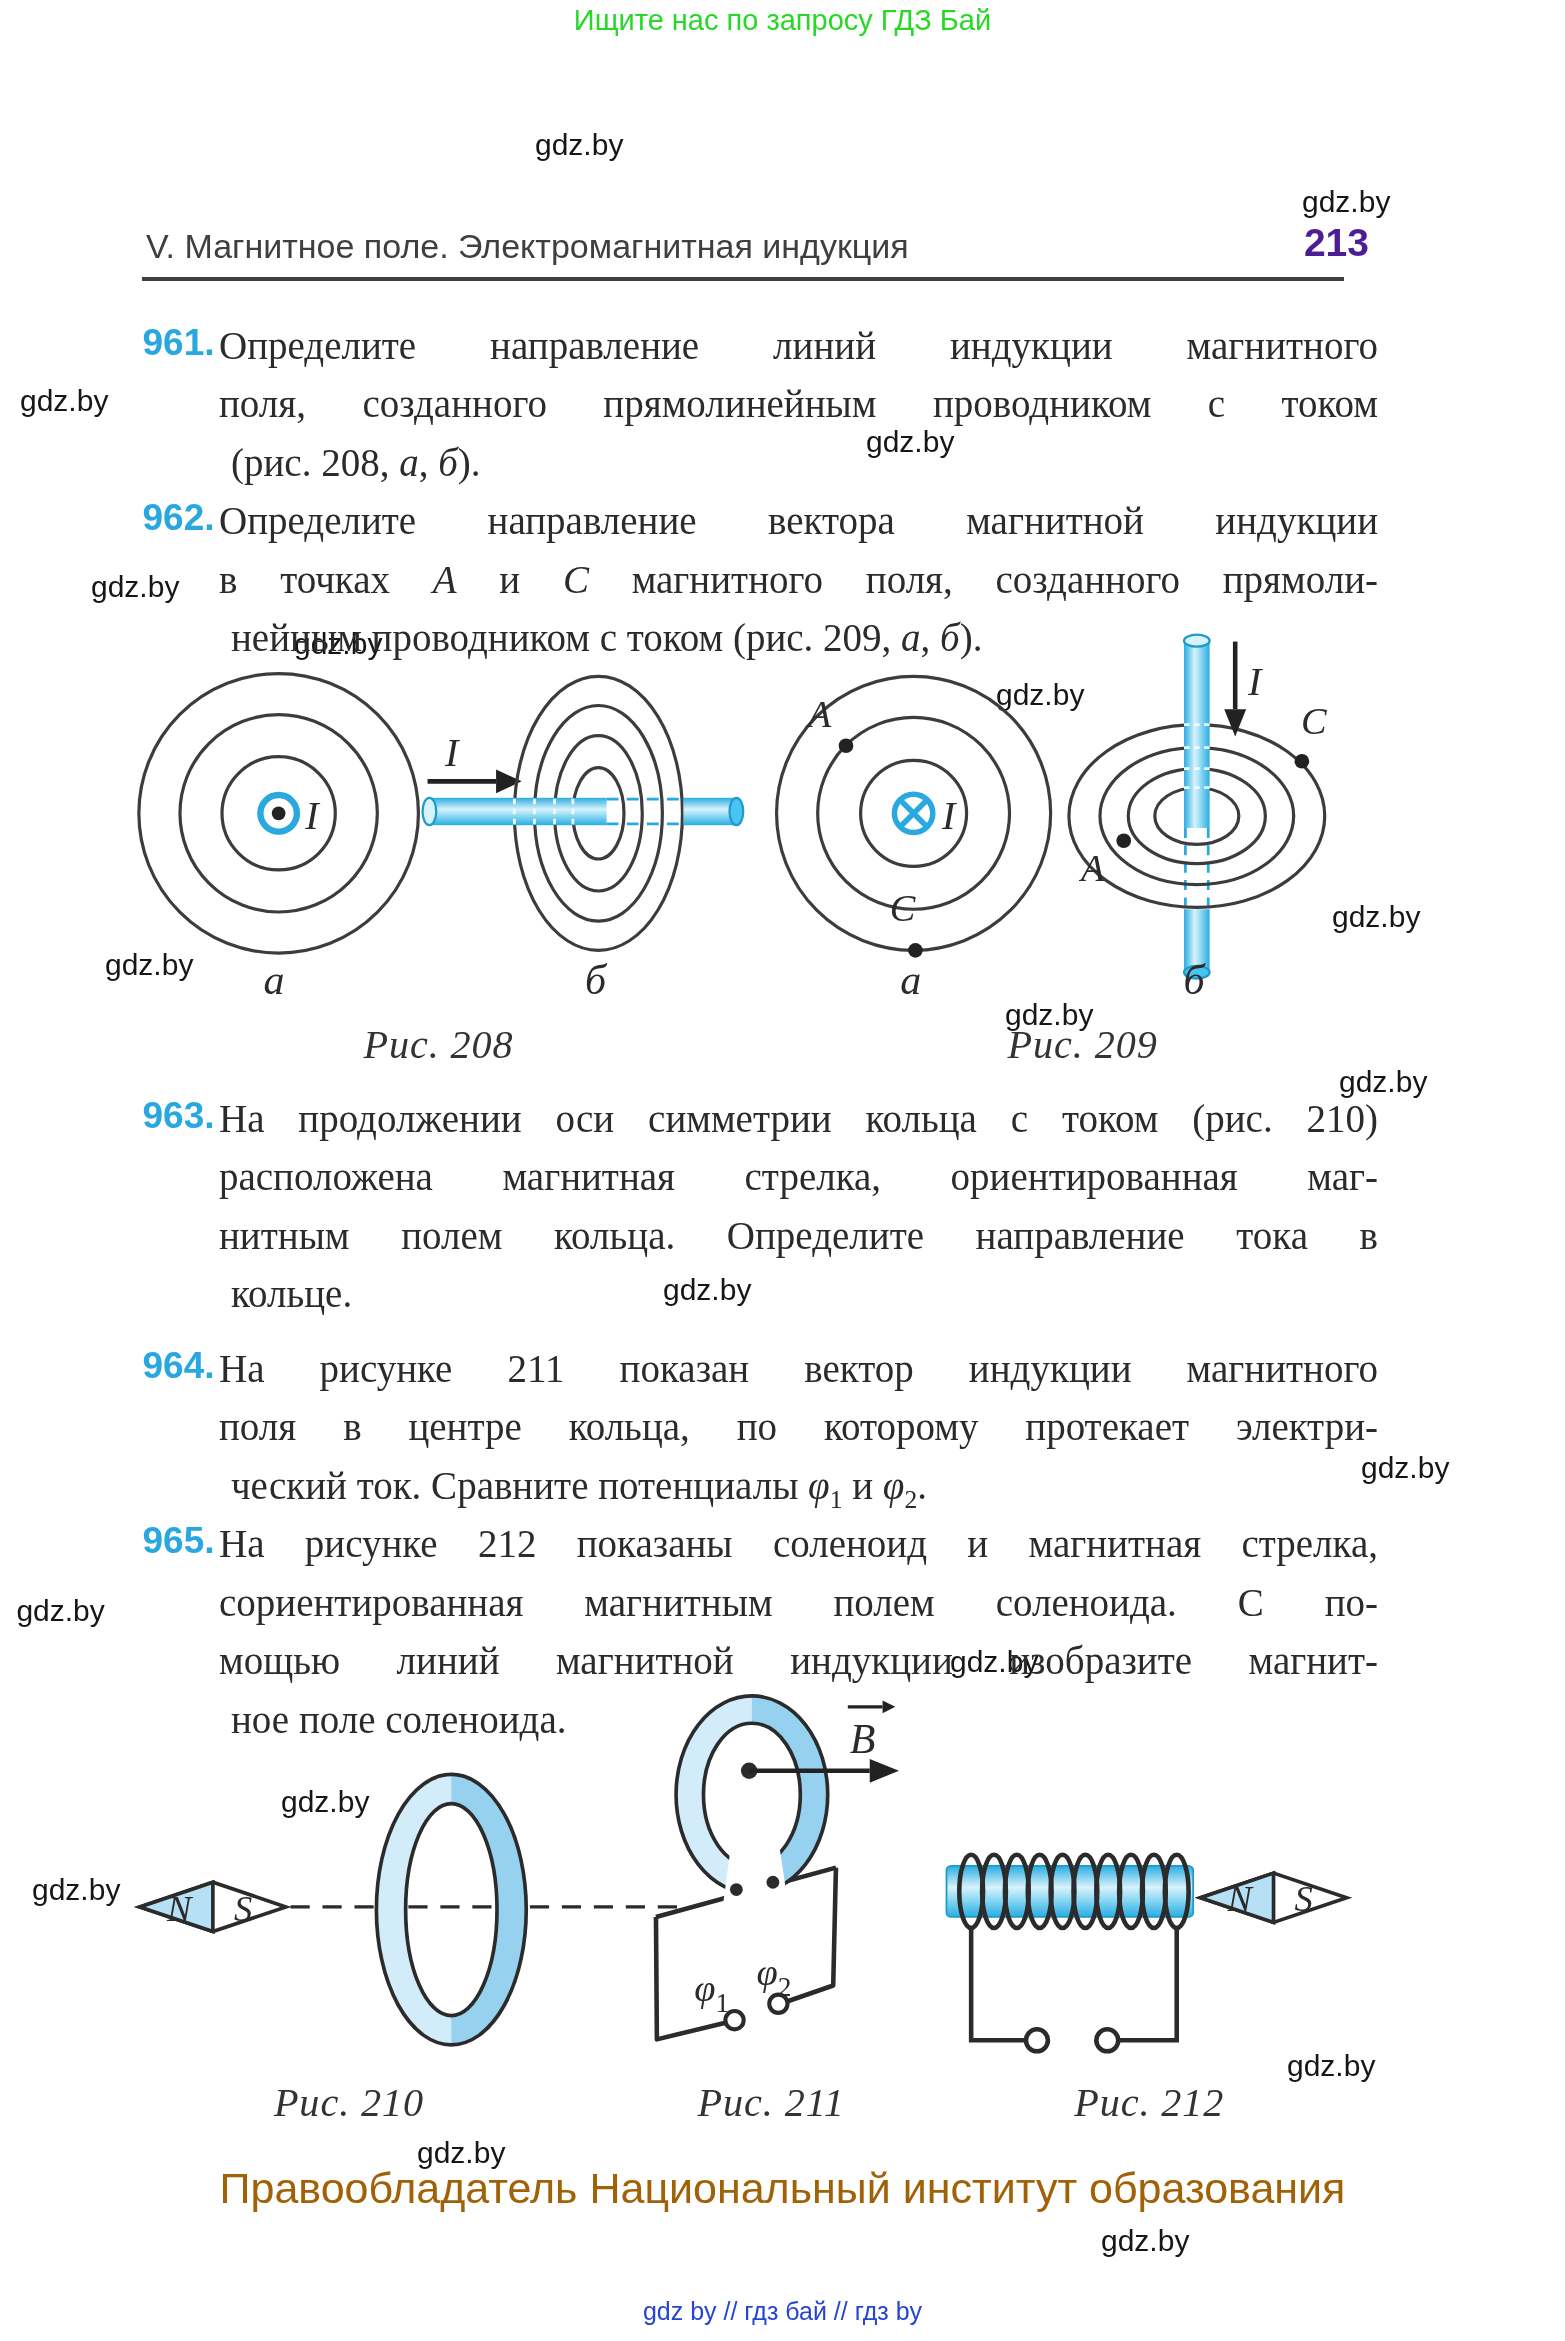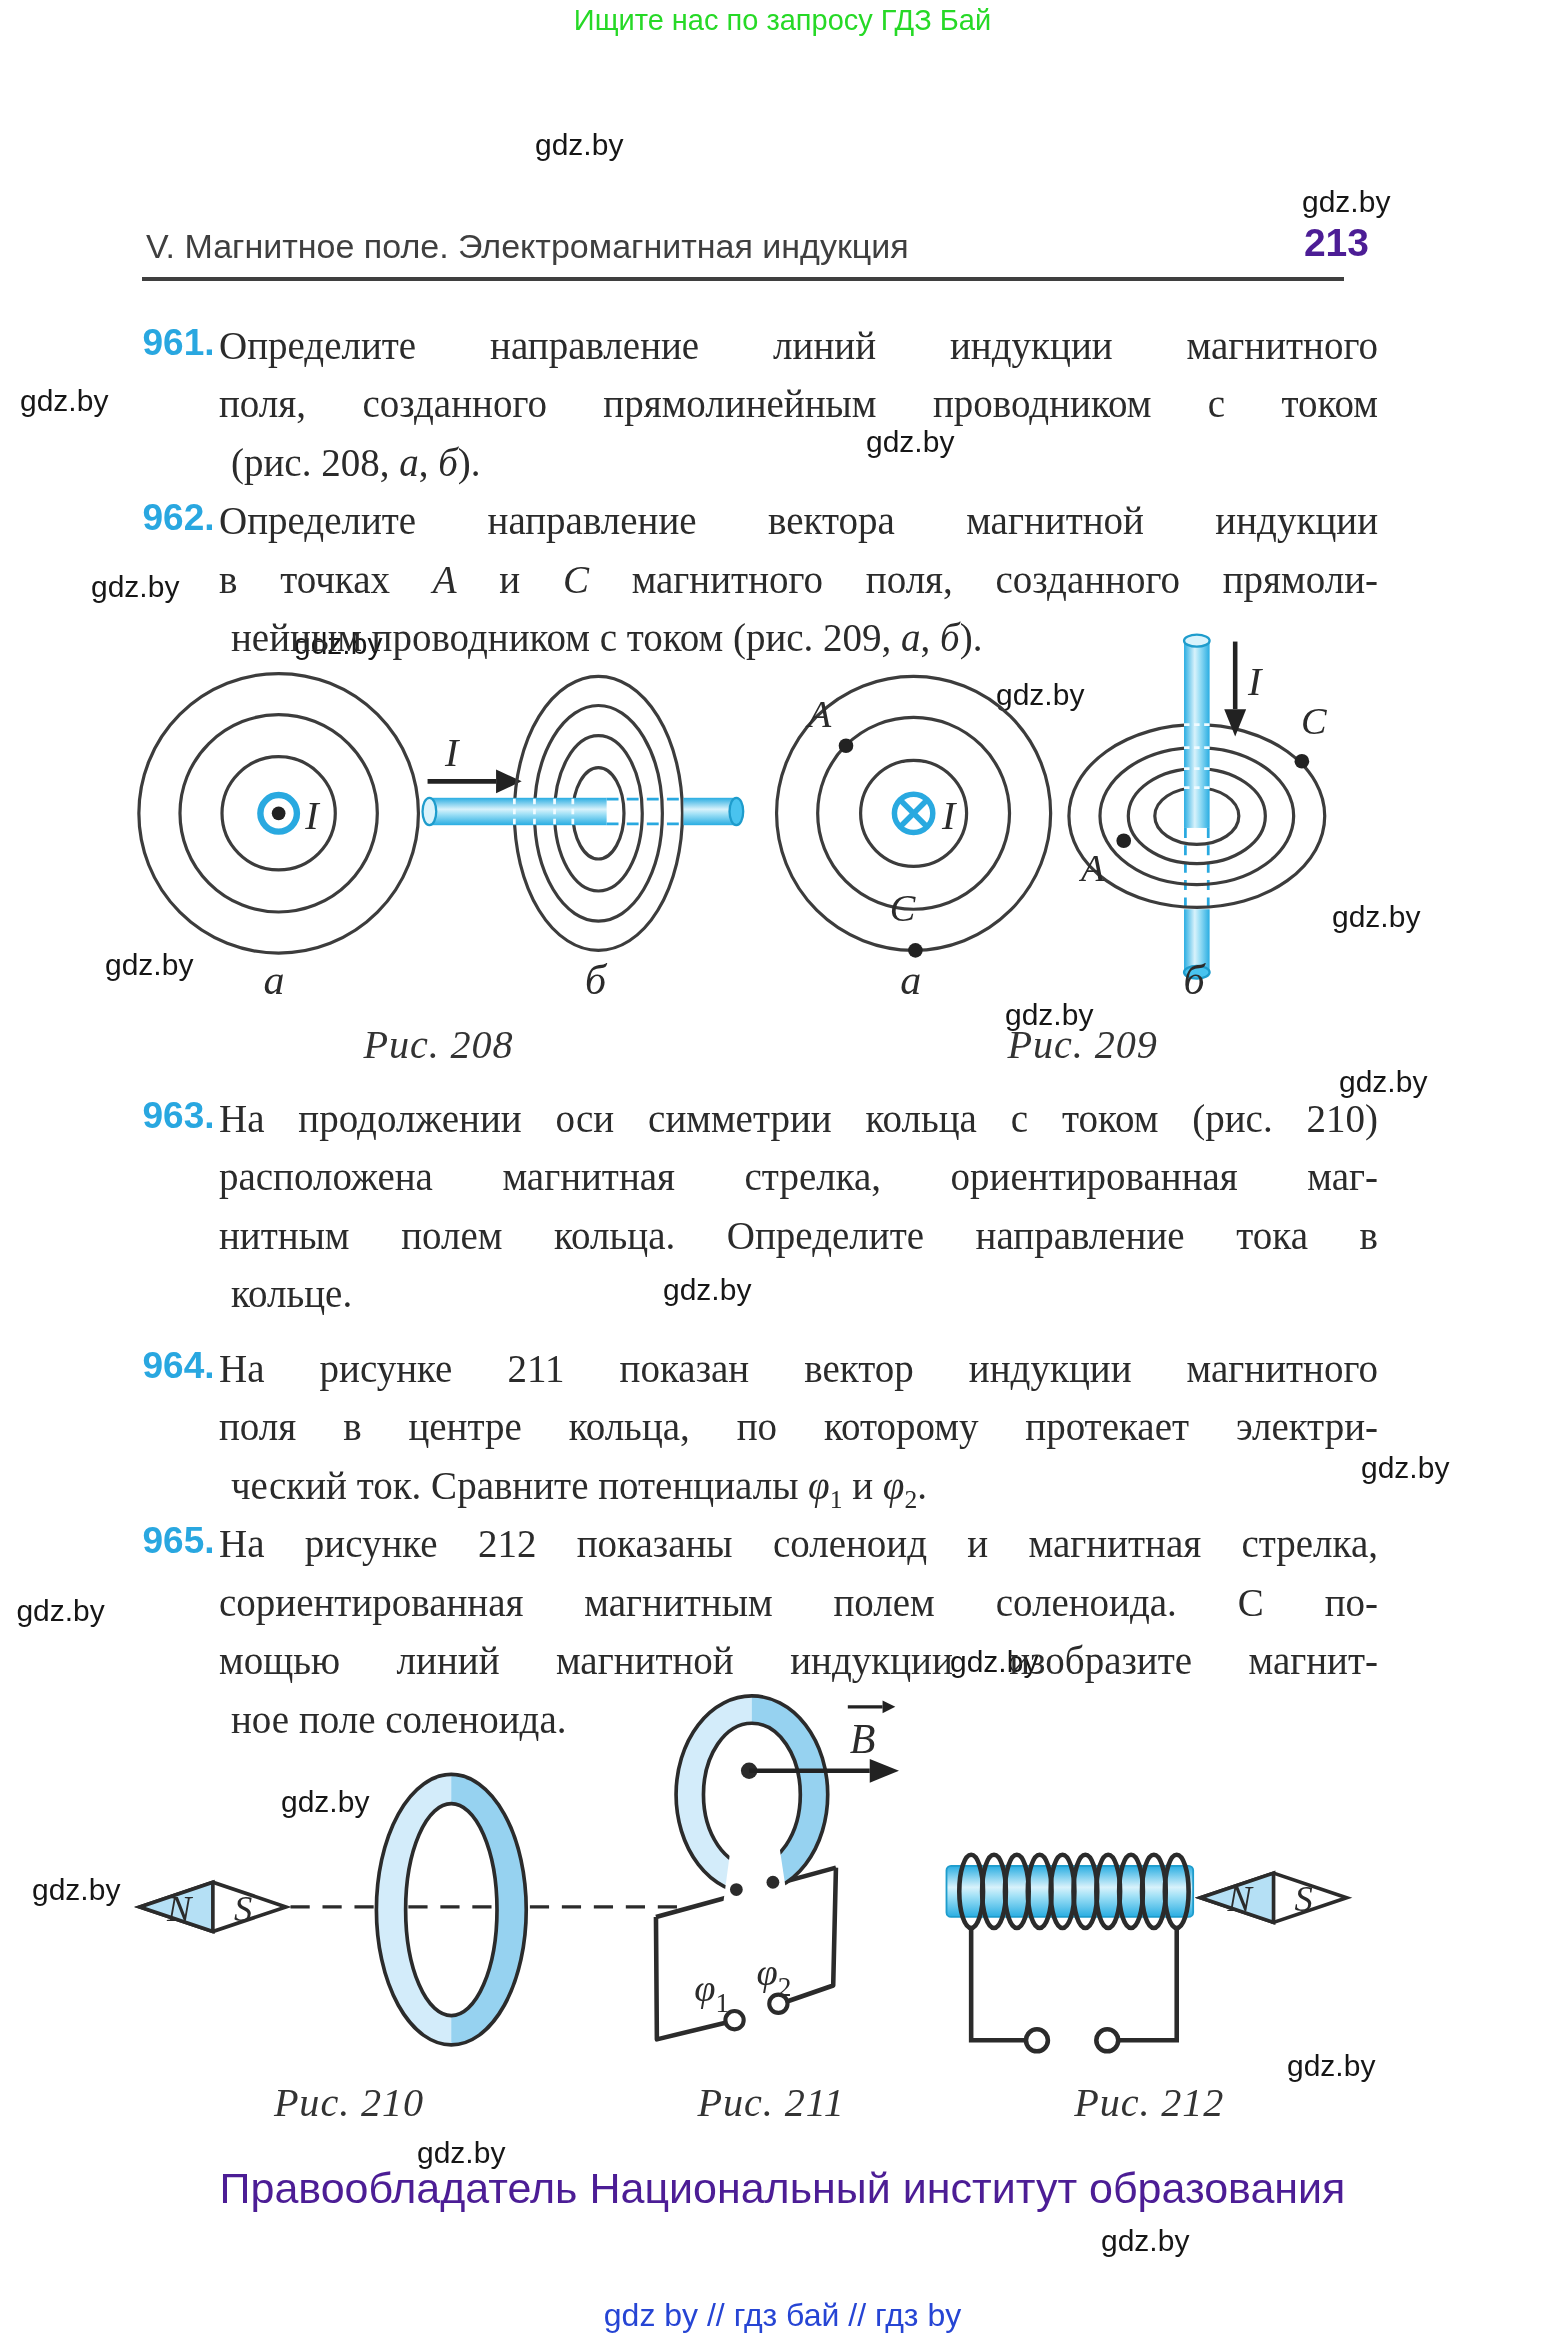--- a/index.html
+++ b/index.html
@@ -29,23 +29,23 @@
   .lbl{font-style:italic;font-size:46px;}
   .cap{font-style:italic;font-size:44px;fill:#333333;letter-spacing:1px;}
   .cur{font-style:italic;font-size:44px;}
   .pt{font-style:italic;font-size:42px;}
   .ns{font-style:italic;font-size:40px;}
   .phi{font-style:italic;font-size:42px;}
   .tsub{font-size:30px;}
   .bvec{font-style:italic;font-size:46px;}
   
   .copyright{top:2164px;left:0;right:0;text-align:center;font-family:"Liberation Sans",sans-serif;
-             font-size:43px;color:#4c1d95;}
+             font-size:43px;color:#a16207;}
   .links{top:2297px;left:0;right:0;text-align:center;font-family:"Liberation Sans",sans-serif;
-         font-size:32px;color:#2645d4;}
+         font-size:25px;color:#2645d4;}
 </style>
 </head>
 <body>
 
 <div class="abs banner">Ищите нас по запросу ГДЗ Бай</div>
 
 <span class="wm" style="left:535px;top:128px">gdz.by</span>
 <span class="wm" style="left:1302px;top:185px">gdz.by</span>
 <span class="wm" style="left:20px;top:384px">gdz.by</span>
 <span class="wm" style="left:866px;top:425px">gdz.by</span>

